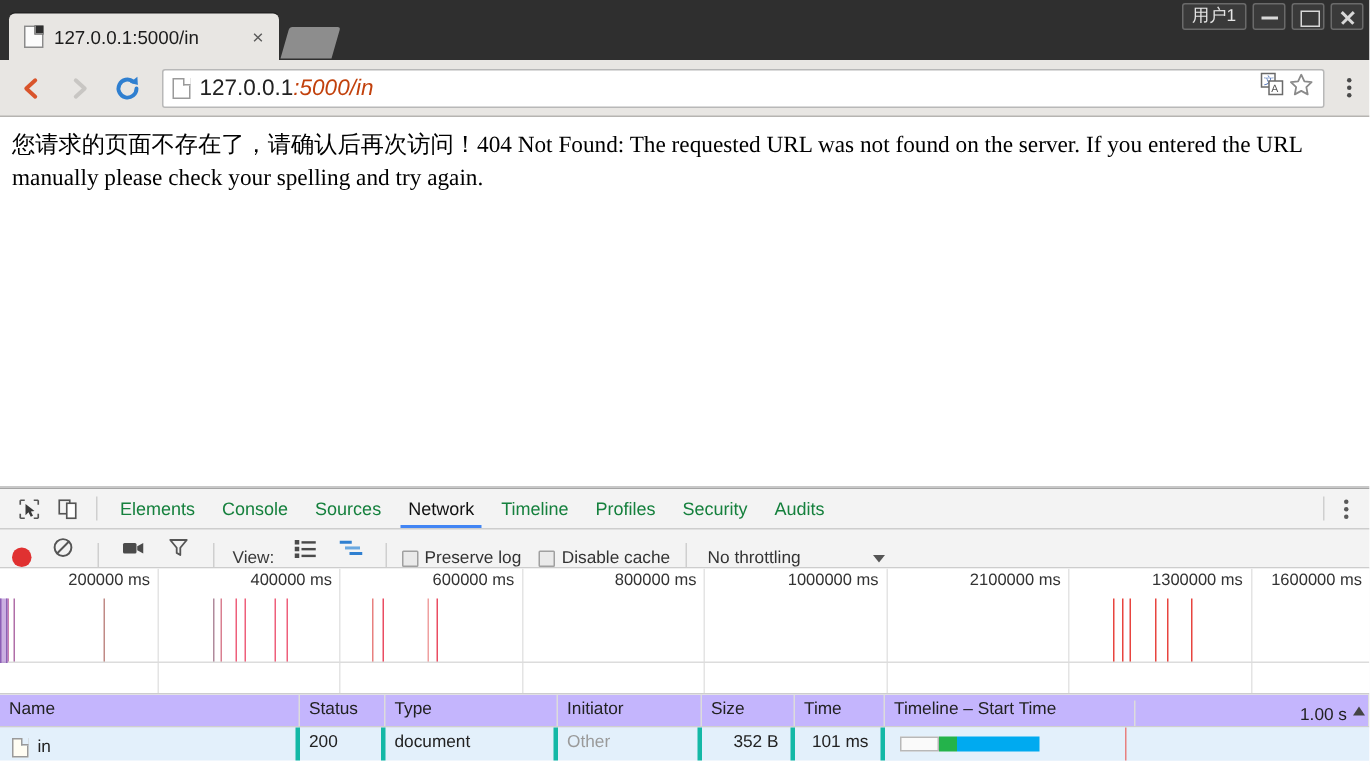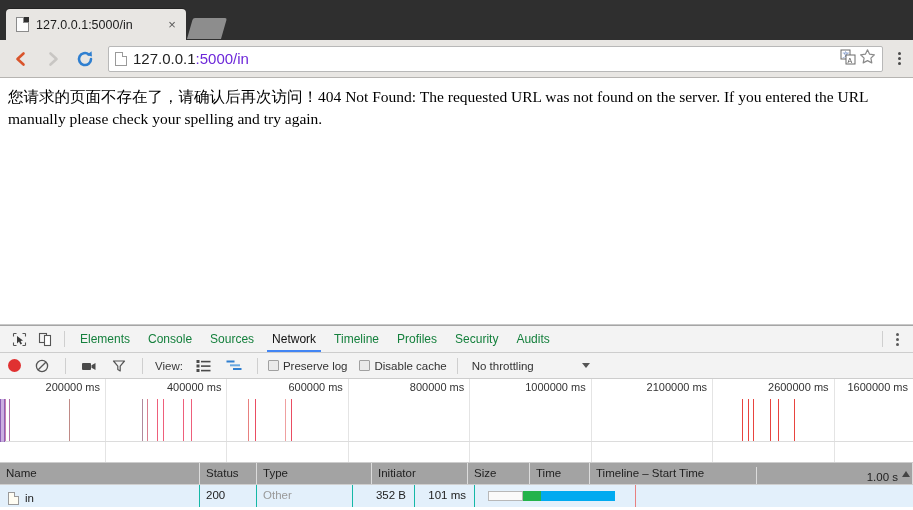--- a/index.html
+++ b/index.html
@@ -172,21 +172,21 @@
     border-left: 1px solid #9a9a9a;
     border-bottom: 1px solid #9a9a9a;
   }
   #url-text {
     font-size: 15px;
     color: #222;
     flex: 1 1 auto;
     white-space: nowrap;
     overflow: hidden;
   }
-  #url-text .dim { color: #6d28d9; }
+  #url-text .dim { color: #c2410c; font-style: italic; }
   .nav-right-icons { display: flex; align-items: center; gap: 3px; }
   #menu-dots {
     width: 16px; height: 26px;
     display: flex; flex-direction: column;
     align-items: center; justify-content: center;
     gap: 2px;
     cursor: pointer;
   }
   #menu-dots span {
     width: 3px; height: 3px; background: #4a4a4a; border-radius: 50%;
@@ -263,21 +263,21 @@
   }
   #dt-more span { width: 3px; height: 3px; border-radius: 50%; background: #5a5a5a; }
   #dt-more-sep { position: absolute; right: 30px; top: 5px; width: 1px; height: 16px; background: #cfcfcf; }
 
   #network-toolbar {
     height: 26px;
     flex: 0 0 26px;
     background: #f3f3f3;
     border-bottom: 1px solid #cdcdcd;
     display: flex;
-    align-items: center;
+    align-items: flex-end;
     padding-left: 8px;
     gap: 4px;
   }
   #record-dot {
     width: 13px; height: 13px; border-radius: 50%;
     background: #e03131; cursor: pointer; flex: 0 0 13px;
     margin-right: 4px;
   }
   .toolbar-label { font-size: 11.5px; color: #3a3a3a; margin: 0 4px 0 2px; }
   .chk-wrap { display: flex; align-items: center; gap: 4px; cursor: pointer; }
@@ -332,42 +332,42 @@
     border-left: 1px solid #8d5fb5;
     border-right: 1px solid #8d5fb5;
     cursor: ew-resize;
   }
 
   
   #requests-table { flex: 1 1 auto; overflow: hidden; background: #fff; }
   #req-header {
     display: flex;
     height: 22px;
-    background: #a3a3a3;
+    background: #c4b5fd;
     border-bottom: 1px solid #cfcfcf;
     font-size: 11.5px;
     color: #222;
   }
   #req-header .th {
     border-right: 1px solid #dcdcdc;
     padding: 4px 0 0 6px;
     white-space: nowrap;
     overflow: hidden;
     cursor: pointer;
   }
   .req-row {
     display: flex;
     height: 22px;
     background: #e3f0fb;
     font-size: 11.5px;
     color: #222;
     cursor: pointer;
   }
   .req-row .td {
-    border-right: 1px solid #14b8a6;
+    border-right: 3px solid #14b8a6;
     padding: 4px 0 0 6px;
     white-space: nowrap;
     overflow: hidden;
   }
   .td.num, .th.num { text-align: right; padding-right: 8px; padding-left: 0; }
   .td.muted { color: #9a9a9a; }
   .name-cell { display: flex; align-items: center; gap: 6px; padding-left: 8px !important; }
   .doc-icon {
     width: 11px; height: 13px;
     border: 1px solid #9a9a9a;
@@ -426,20 +426,26 @@
     <div id="tab-strip-left-pad"></div>
 
     <div class="browser-tab">
       <span class="tab-favicon"></span>
       <span class="tab-title">127.0.0.1:5000/in</span>
       <span class="tab-close">×</span>
     </div>
 
     <div id="new-tab-button"></div>
 
+    <div id="window-controls">
+      <div class="user-chip">用户1</div>
+      <div class="win-btn min"></div>
+      <div class="win-btn max"></div>
+      <div class="win-btn close"></div>
+    </div>
   </div>
 
   <div id="nav-bar">
     <div class="nav-icon-btn">
       <svg width="18" height="18" viewBox="0 0 18 18" aria-hidden="true">
         <polyline points="11.5,3.5 5.5,9 11.5,14.5" fill="none" stroke="#d9542b" stroke-width="2.6" stroke-linecap="round" stroke-linejoin="round"></polyline>
       </svg>
     </div>
     <div class="nav-icon-btn">
       <svg width="18" height="18" viewBox="0 0 18 18" aria-hidden="true">
@@ -586,21 +592,21 @@
           <div class="ruler-label" style="left: 24.8%;">400000 ms</div>
           <div class="ruler-tick" style="left: 38.1%;"></div>
           <div class="ruler-label" style="left: 38.1%;">600000 ms</div>
           <div class="ruler-tick" style="left: 51.4%;"></div>
           <div class="ruler-label" style="left: 51.4%;">800000 ms</div>
           <div class="ruler-tick" style="left: 64.7%;"></div>
           <div class="ruler-label" style="left: 64.7%;">1000000 ms</div>
           <div class="ruler-tick" style="left: 78%;"></div>
           <div class="ruler-label" style="left: 78%;">2100000 ms</div>
           <div class="ruler-tick" style="left: 91.3%;"></div>
-          <div class="ruler-label" style="left: 91.3%;">2600000 ms</div>
+          <div class="ruler-label" style="left: 91.3%;">1300000 ms</div>
           <div class="ruler-label" style="left: 100%;">1600000 ms</div>
         </div>
       <div id="overview-events">
           <div class="event-line" style="left: 0.6%; background: rgb(200, 127, 176);"></div>
           <div class="event-line" style="left: 1%; background: rgb(176, 110, 168);"></div>
           <div class="event-line" style="left: 7.6%; background: rgb(192, 138, 134);"></div>
           <div class="event-line" style="left: 15.5%; background: rgb(176, 138, 156);"></div>
           <div class="event-line" style="left: 16.1%; background: rgb(217, 127, 144);"></div>
           <div class="event-line" style="left: 17.2%; background: rgb(238, 95, 123);"></div>
           <div class="event-line" style="left: 17.9%; background: rgb(238, 95, 123);"></div>
@@ -638,20 +644,21 @@
           </div>
         </div>
       </div>
 
       <div class="req-row">
         <div class="td col-name name-cell">
           <span class="doc-icon"></span>
           <span>in</span>
         </div>
         <div class="td col-status">200</div>
+        <div class="td col-type">document</div>
         <div class="td col-initiator muted">Other</div>
         <div class="td col-size num">352 B</div>
         <div class="td col-time num">101 ms</div>
         <div class="waterfall-cell">
           <span class="wf-queue" style="left: 3%; width: 8%;"></span>
           <span class="wf-green" style="left: 11%; width: 4%;"></span>
           <span class="wf-blue" style="left: 15%; width: 17%;"></span>
           <span id="waterfall-marker"></span>
         </div>
       </div>

